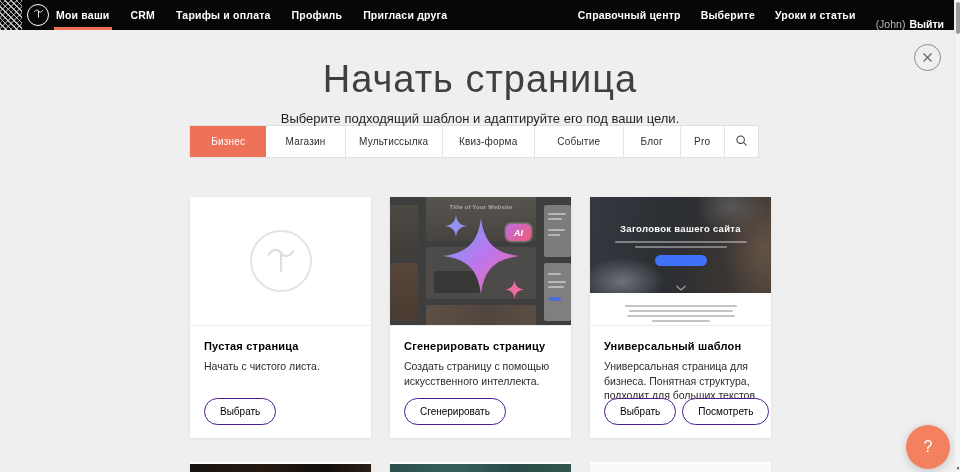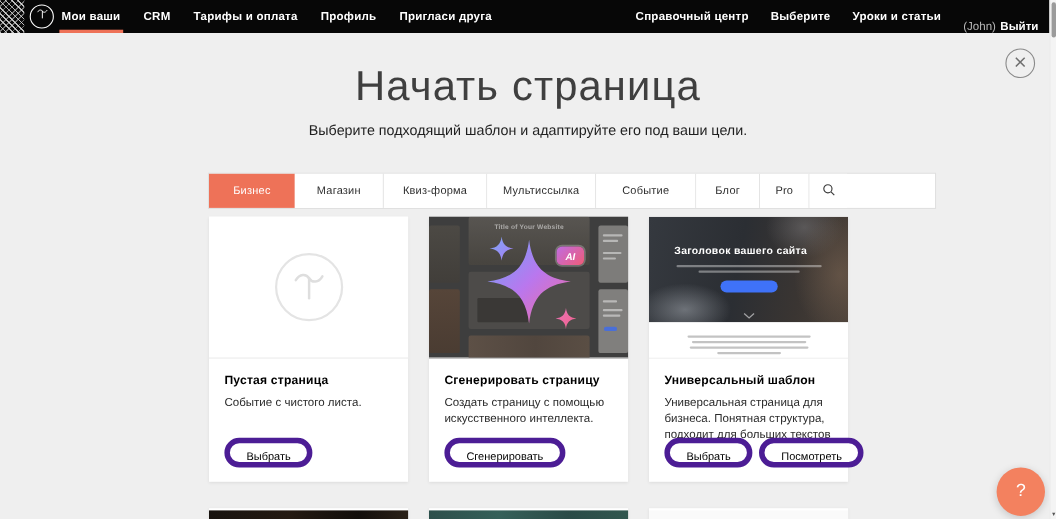--- a/index.html
+++ b/index.html
@@ -33,37 +33,37 @@
 
   
   .page-title { position:absolute; left:0; top:58px; width:960px; text-align:center; font-size:38px; font-weight:300;
     color:#3f3f3f; letter-spacing:1px; }
   .page-subtitle { position:absolute; left:0; top:111px; width:960px; text-align:center; font-size:13px; color:#1f1f1f; }
 
   .close-btn { position:absolute; left:914px; top:44px; width:27px; height:27px; border:1.5px solid #8a8a8a; border-radius:50%;
     display:flex; align-items:center; justify-content:center; cursor:pointer; background:transparent; }
 
   
-  .tabs { position:absolute; left:190px; top:158px; width:660px; height:31px; display:flex; background:#fff;
+  .tabs { position:absolute; left:190px; top:126px; width:568px; height:31px; display:flex; background:#fff;
     box-shadow:0 0 0 1px rgba(0,0,0,0.06); }
   .tab { height:31px; display:flex; align-items:center; justify-content:center; font-size:10px; color:#2e2e2e;
     background:#fff; border-right:1px solid #e4e4e4; cursor:pointer; letter-spacing:.2px; }
   .tab:last-child { border-right:none; }
   .tab.active { background:#ee7258; color:#fff; border-right:none; }
   .tw0{width:78px}.tw1{width:81px}.tw2{width:99px}.tw3{width:94px}.tw4{width:91px}.tw5{width:58px}.tw6{width:45px}.tw7{width:34px}
 
   
   .card { position:absolute; top:197px; width:181px; height:241px; background:#fff; box-shadow:0 1px 3px rgba(0,0,0,.08); }
   .card.c1{left:190px} .card.c2{left:390px} .card.c3{left:590px}
   .card-media { position:relative; width:181px; height:129px; border-bottom:1px solid #ececec; overflow:hidden; }
   .card-body { position:relative; padding:14px 14px 0 14px; height:111px; }
   .card-title { font-size:11px; font-weight:700; color:#000; letter-spacing:.2px; }
   .card-desc { margin-top:7px; font-size:10.5px; line-height:1.4; color:#2b2b2b; }
   .card-actions { position:absolute; left:14px; bottom:12px; display:flex; gap:6px; }
-  .pill-btn { border:5px solid #4c1d95; background:#fff; border-radius:15px; height:27px; line-height:25px;
+  .pill-btn { border:1px solid #4c1d95; background:#fff; border-radius:15px; height:27px; line-height:25px;
     padding:0 15px; font-size:10px; color:#000; cursor:pointer; font-family:"Liberation Sans",sans-serif; white-space:nowrap; }
 
   
   .blank-media { background:#fff; display:flex; align-items:center; justify-content:center; }
   .blank-logo-circle { width:62px; height:62px; border:2px solid #e4e4e4; border-radius:50%;
     display:flex; align-items:center; justify-content:center; }
 
   
   .ai-media { background:#3e3e3e; }
   .cb { position:absolute; border-radius:2px; }
@@ -86,22 +86,22 @@
     background:linear-gradient(135deg,#c06ce2,#ef5c77); color:#fff; font-size:9px; font-weight:700;
     display:flex; align-items:center; justify-content:center; box-shadow:0 0 0 1.5px rgba(255,255,255,.25);font-style:italic; }
 
   
   .tpl-hero { position:relative; width:181px; height:96px;
     background:
       radial-gradient(60px 34px at 18% 88%, rgba(160,165,172,.55), rgba(160,165,172,0) 70%),
       radial-gradient(60px 80px at 96% 55%, rgba(122,100,82,.55), rgba(122,100,82,0) 70%),
       radial-gradient(50px 40px at 78% 10%, rgba(140,140,145,.4), rgba(140,140,145,0) 70%),
       linear-gradient(100deg,#35393f 0%,#2b2e33 45%,#3a3532 75%,#4a4038 100%); }
-  .tpl-heading { position:absolute; left:0; top:26px; width:181px; text-align:left; color:#fff; font-size:9.5px; font-weight:700;
-    letter-spacing:.3px;margin-left:23px; }
+  .tpl-heading { position:absolute; left:0; top:26px; width:181px; text-align:center; color:#fff; font-size:9.5px; font-weight:700;
+    letter-spacing:.3px; }
   .tpl-subline { position:absolute; left:50%; transform:translateX(-50%); height:2px; background:rgba(255,255,255,.38); border-radius:1px; }
   .tpl-btn { position:absolute; left:50%; transform:translateX(-50%); top:58px; width:52px; height:11px; border-radius:6px; background:#3f72f8; }
   .tpl-chevron { position:absolute; left:50%; transform:translateX(-50%); top:80px; }
   .tpl-textblock { position:absolute; left:0; top:96px; width:181px; height:33px; background:#fff; }
   .gray-line { position:absolute; left:50%; transform:translateX(-50%); height:1.5px; background:#c3c3c3; border-radius:1px; }
 
   
   .bottom-card { position:absolute; top:462px; width:181px; height:10px; background:#fff; box-shadow:0 1px 3px rgba(0,0,0,.08); }
   .bottom-card .img { position:absolute; left:0; top:2px; right:0; bottom:0; }
   .bc1{left:190px} .bc1 .img{background:linear-gradient(90deg,#18130f,#241a12 40%,#120e0b 75%,#2a2017);}
@@ -154,22 +154,22 @@
       </svg>
     </span>
   </div>
 
   <div class="page-title">Начать страница</div>
   <div class="page-subtitle">Выберите подходящий шаблон и адаптируйте его под ваши цели.</div>
 
   <div class="tabs">
     <div class="tab active tw0">Бизнес</div>
     <div class="tab tw1">Магазин</div>
+    <div class="tab tw2">Мультиссылка</div>
     <div class="tab tw3">Квиз-форма</div>
-    <div class="tab tw2">Мультиссылка</div>
     <div class="tab tw4">Событие</div>
     <div class="tab tw5">Блог</div>
     <div class="tab tw6">Pro</div>
     <div class="tab tw7">
       <span>
         <svg width="13" height="13" viewBox="0 0 15 15" fill="none">
           <circle cx="6.5" cy="6.5" r="4.3" stroke="#3c3c3c" stroke-width="1.2"></circle>
           <line x1="9.8" y1="9.8" x2="13.2" y2="13.2" stroke="#3c3c3c" stroke-width="1.2"></line>
         </svg>
       </span>
@@ -182,21 +182,21 @@
         <span>
           <svg width="38" height="38" viewBox="0 0 44 44" fill="none">
             <path d="M8 17 C12 10, 19 10, 22 15 C25 20, 32 20, 36 13" stroke="#dedede" stroke-width="2.6" stroke-linecap="round"></path>
             <line x1="22" y1="15" x2="22" y2="36" stroke="#dedede" stroke-width="2.6" stroke-linecap="round"></line>
           </svg>
         </span>
       </div>
     </div>
     <div class="card-body">
       <div class="card-title">Пустая страница</div>
-      <div class="card-desc">Событие с чистого листа.</div>
+      <div class="card-desc">Начать с чистого листа.</div>
       <div class="card-actions">
         <button class="pill-btn">Выбрать</button>
       </div>
     </div>
   </div>
 
   <div class="card c2">
     <div class="card-media ai-media">
       <div class="cb cb-a"></div>
       <div class="cb cb-b"></div>

